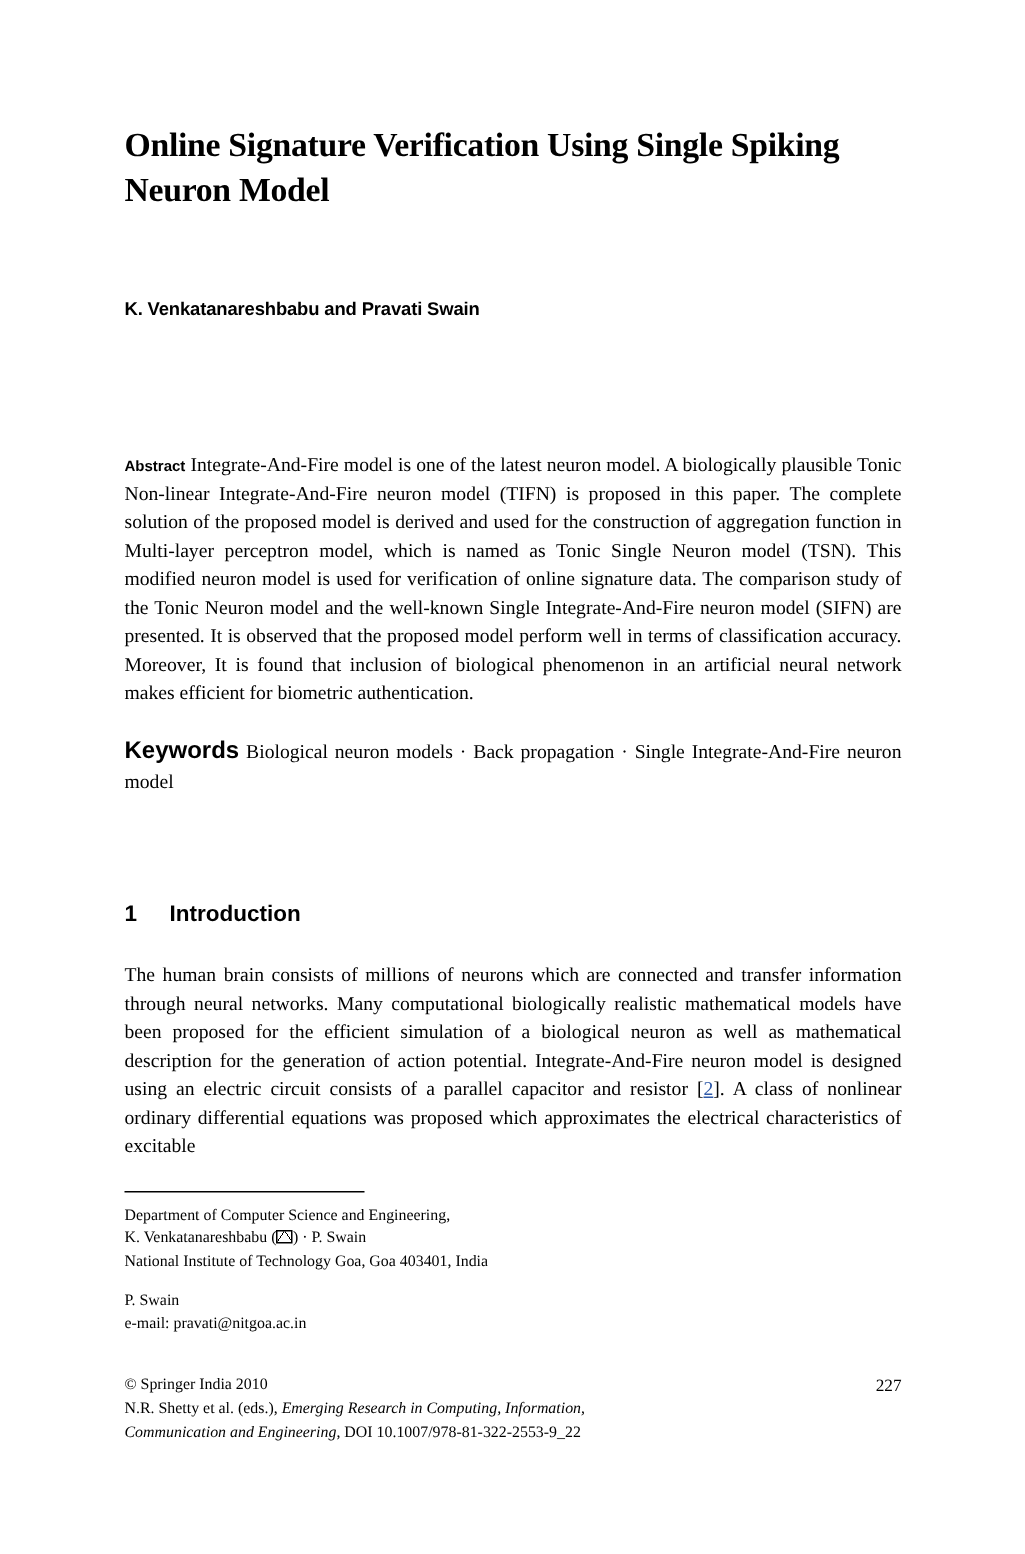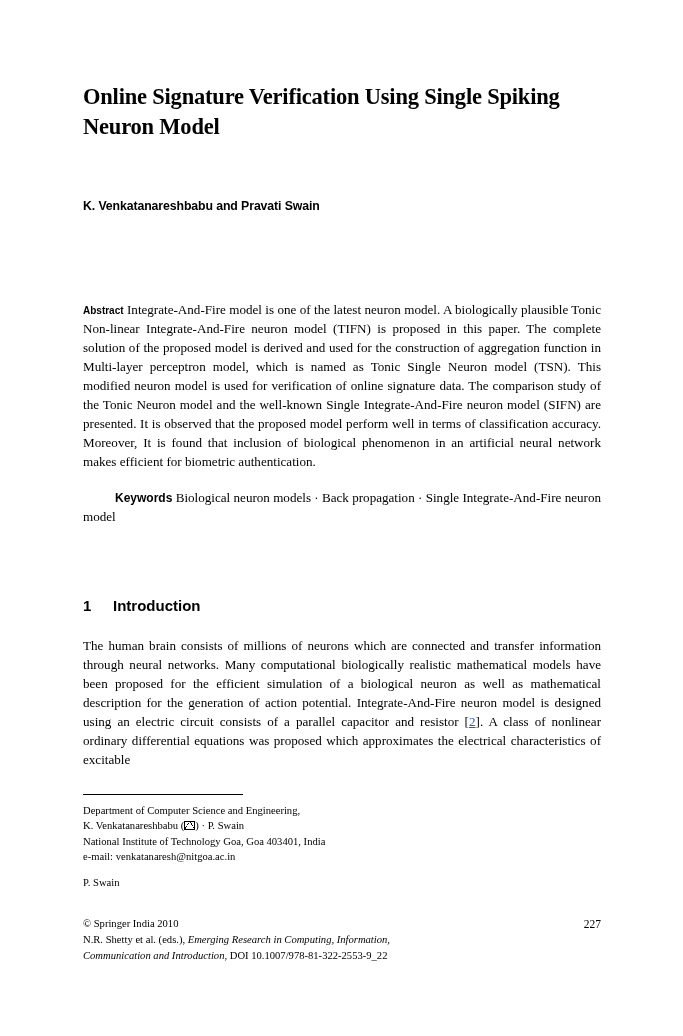--- a/index.html
+++ b/index.html
@@ -57,22 +57,21 @@
   }
   .keywords {
     margin-top: 17px;
     font-size: 13.1px;
     line-height: 1.45;
     text-align: justify;
   }
   .keywords .lead {
     font-family: "Liberation Sans", sans-serif;
     font-weight: bold;
-    font-size: 12px;
-    margin-left: 32px;
+    font-size: 16px;
   }
   h2.section {
     font-family: "Liberation Sans", sans-serif;
     font-size: 15px;
     font-weight: bold;
     margin: 70px 0 0 0;
   }
   h2.section .num {
     display: inline-block;
     width: 30px;
@@ -174,33 +173,33 @@
 
   </div>
 
   <div class="footnote-rule"></div>
 
   <div class="footnotes">
     <div class="blk">
       <div>Department of Computer Science and Engineering,</div>
       <div><span>K. Venkatanareshbabu (</span><span class="envelope"></span><span>) · P. Swain</span></div>
       <div>National Institute of Technology Goa, Goa 403401, India</div>
-      <div>e-mail: venkatanaresh@nitgoa.ac.in</div>
     </div>
     <div class="blk">
       <div>P. Swain</div>
+      <div>e-mail: pravati@nitgoa.ac.in</div>
     </div>
   </div>
 
   <div class="copyright">
     <div class="row">
       <span>© Springer India 2010</span>
       <span class="pagenum">227</span>
     </div>
     <div class="row">
       <span>N.R. Shetty et al. (eds.), </span><span class="it">Emerging Research in Computing, Information,</span>
     </div>
     <div class="row">
-      <span class="it">Communication and Introduction</span><span>, DOI 10.1007/978-81-322-2553-9_22</span>
+      <span class="it">Communication and Engineering</span><span>, DOI 10.1007/978-81-322-2553-9_22</span>
     </div>
   </div>
 
 </div>
 
 </body></html>

